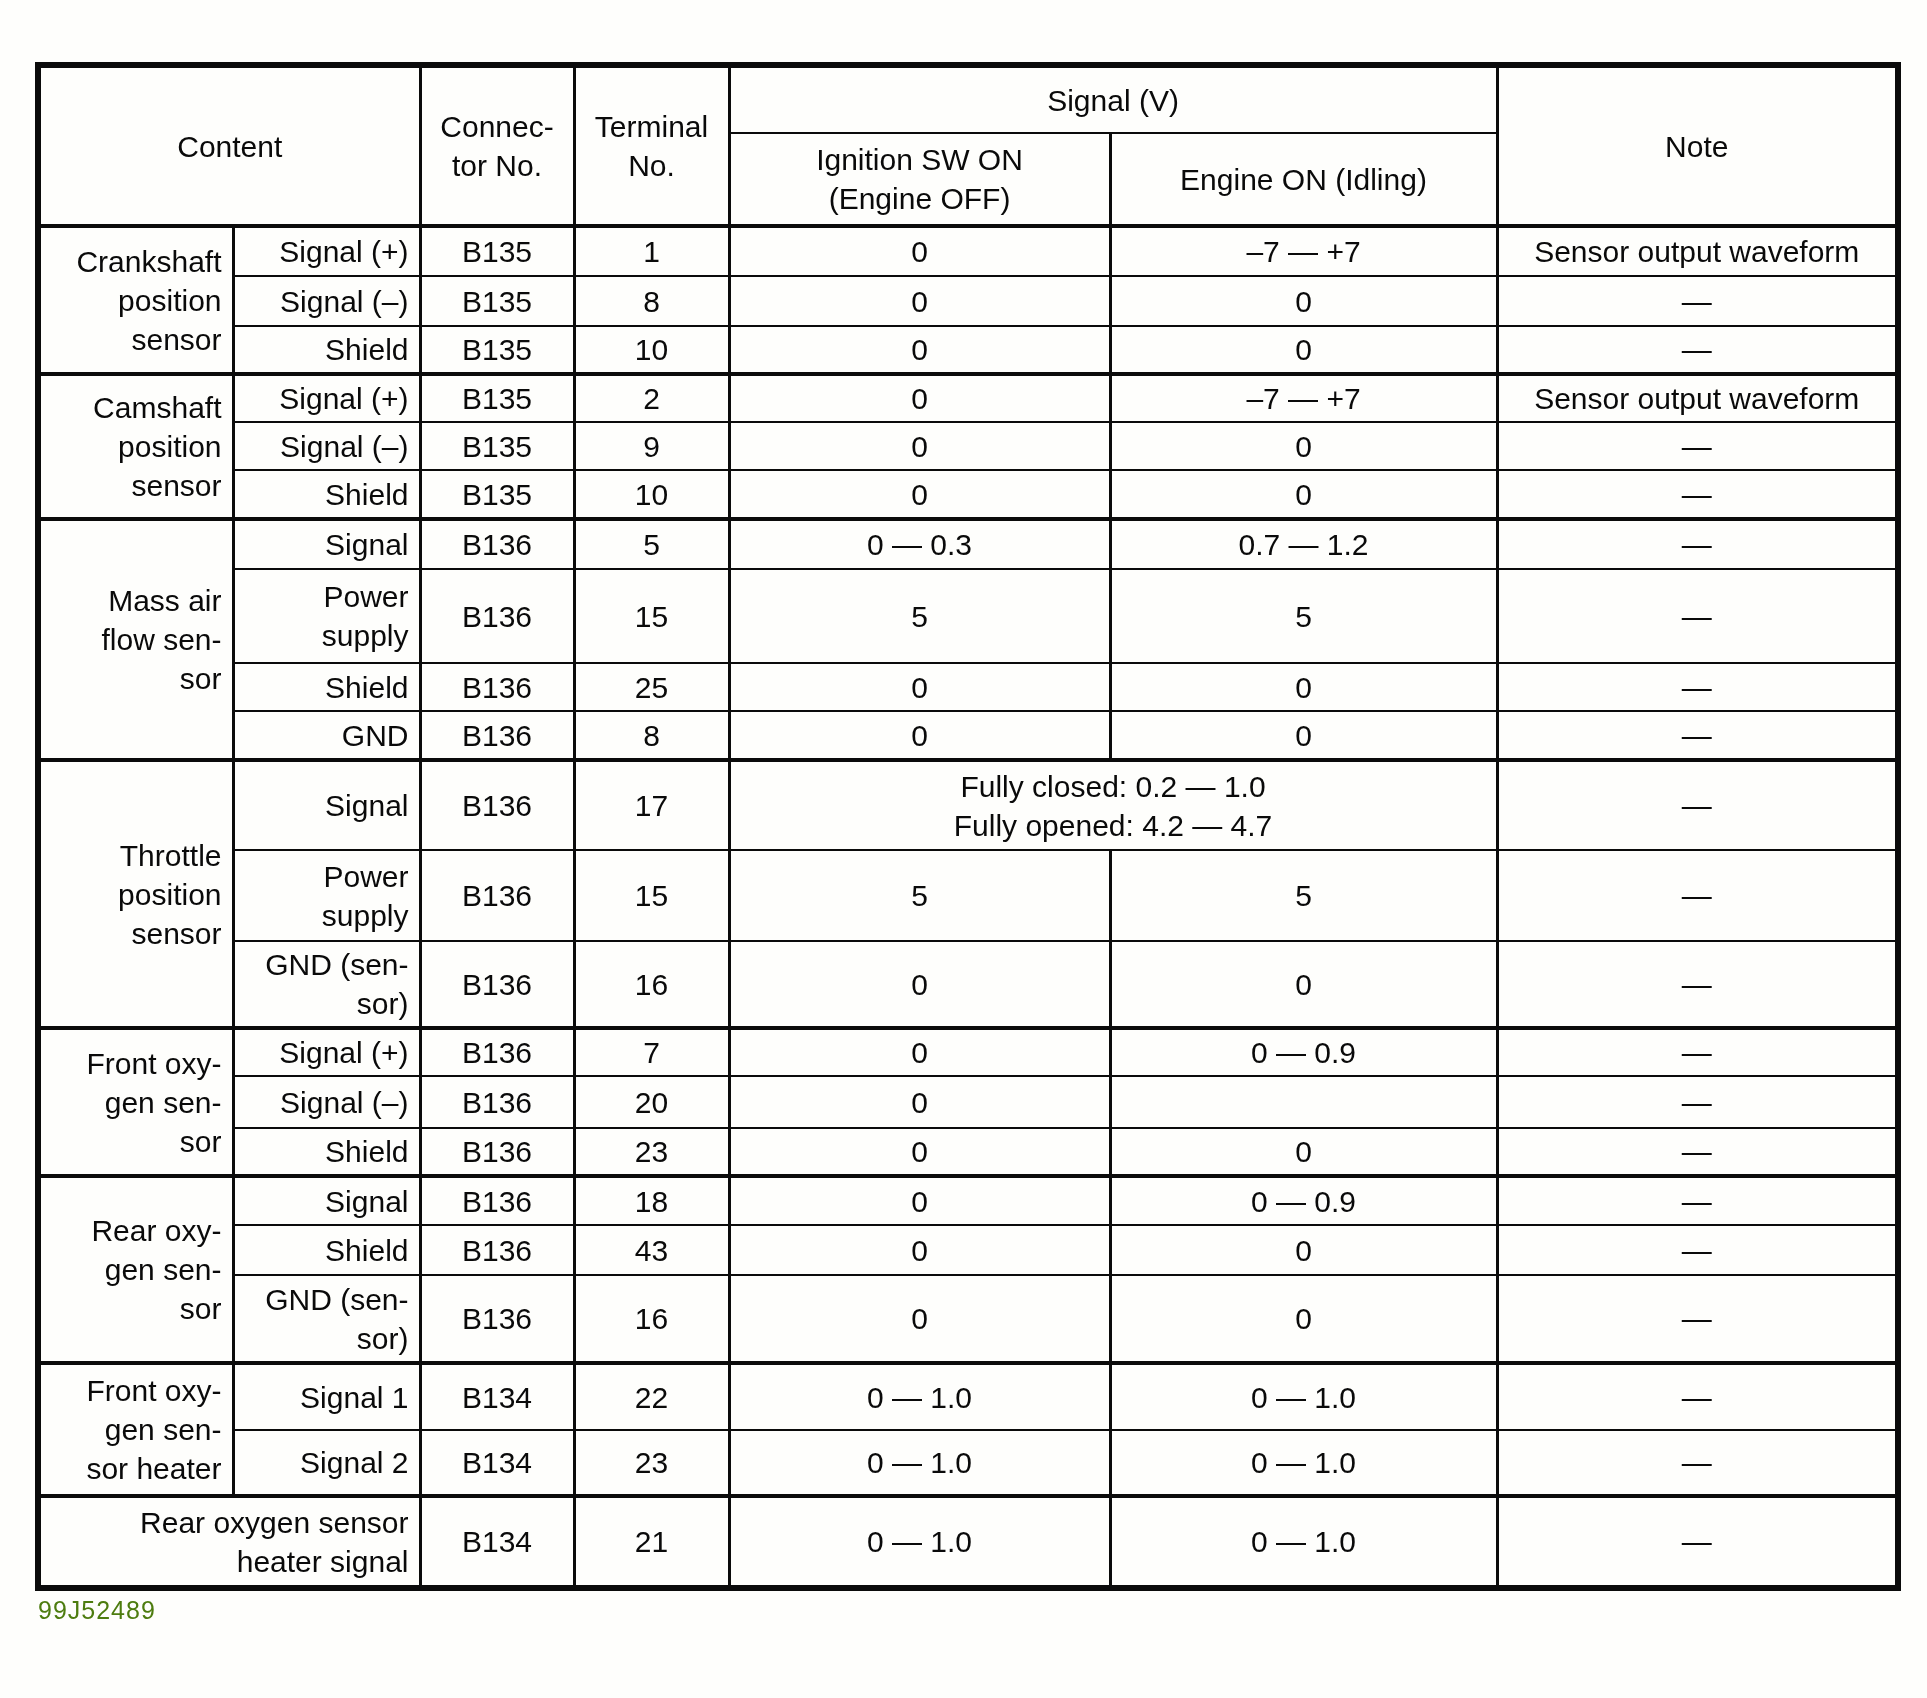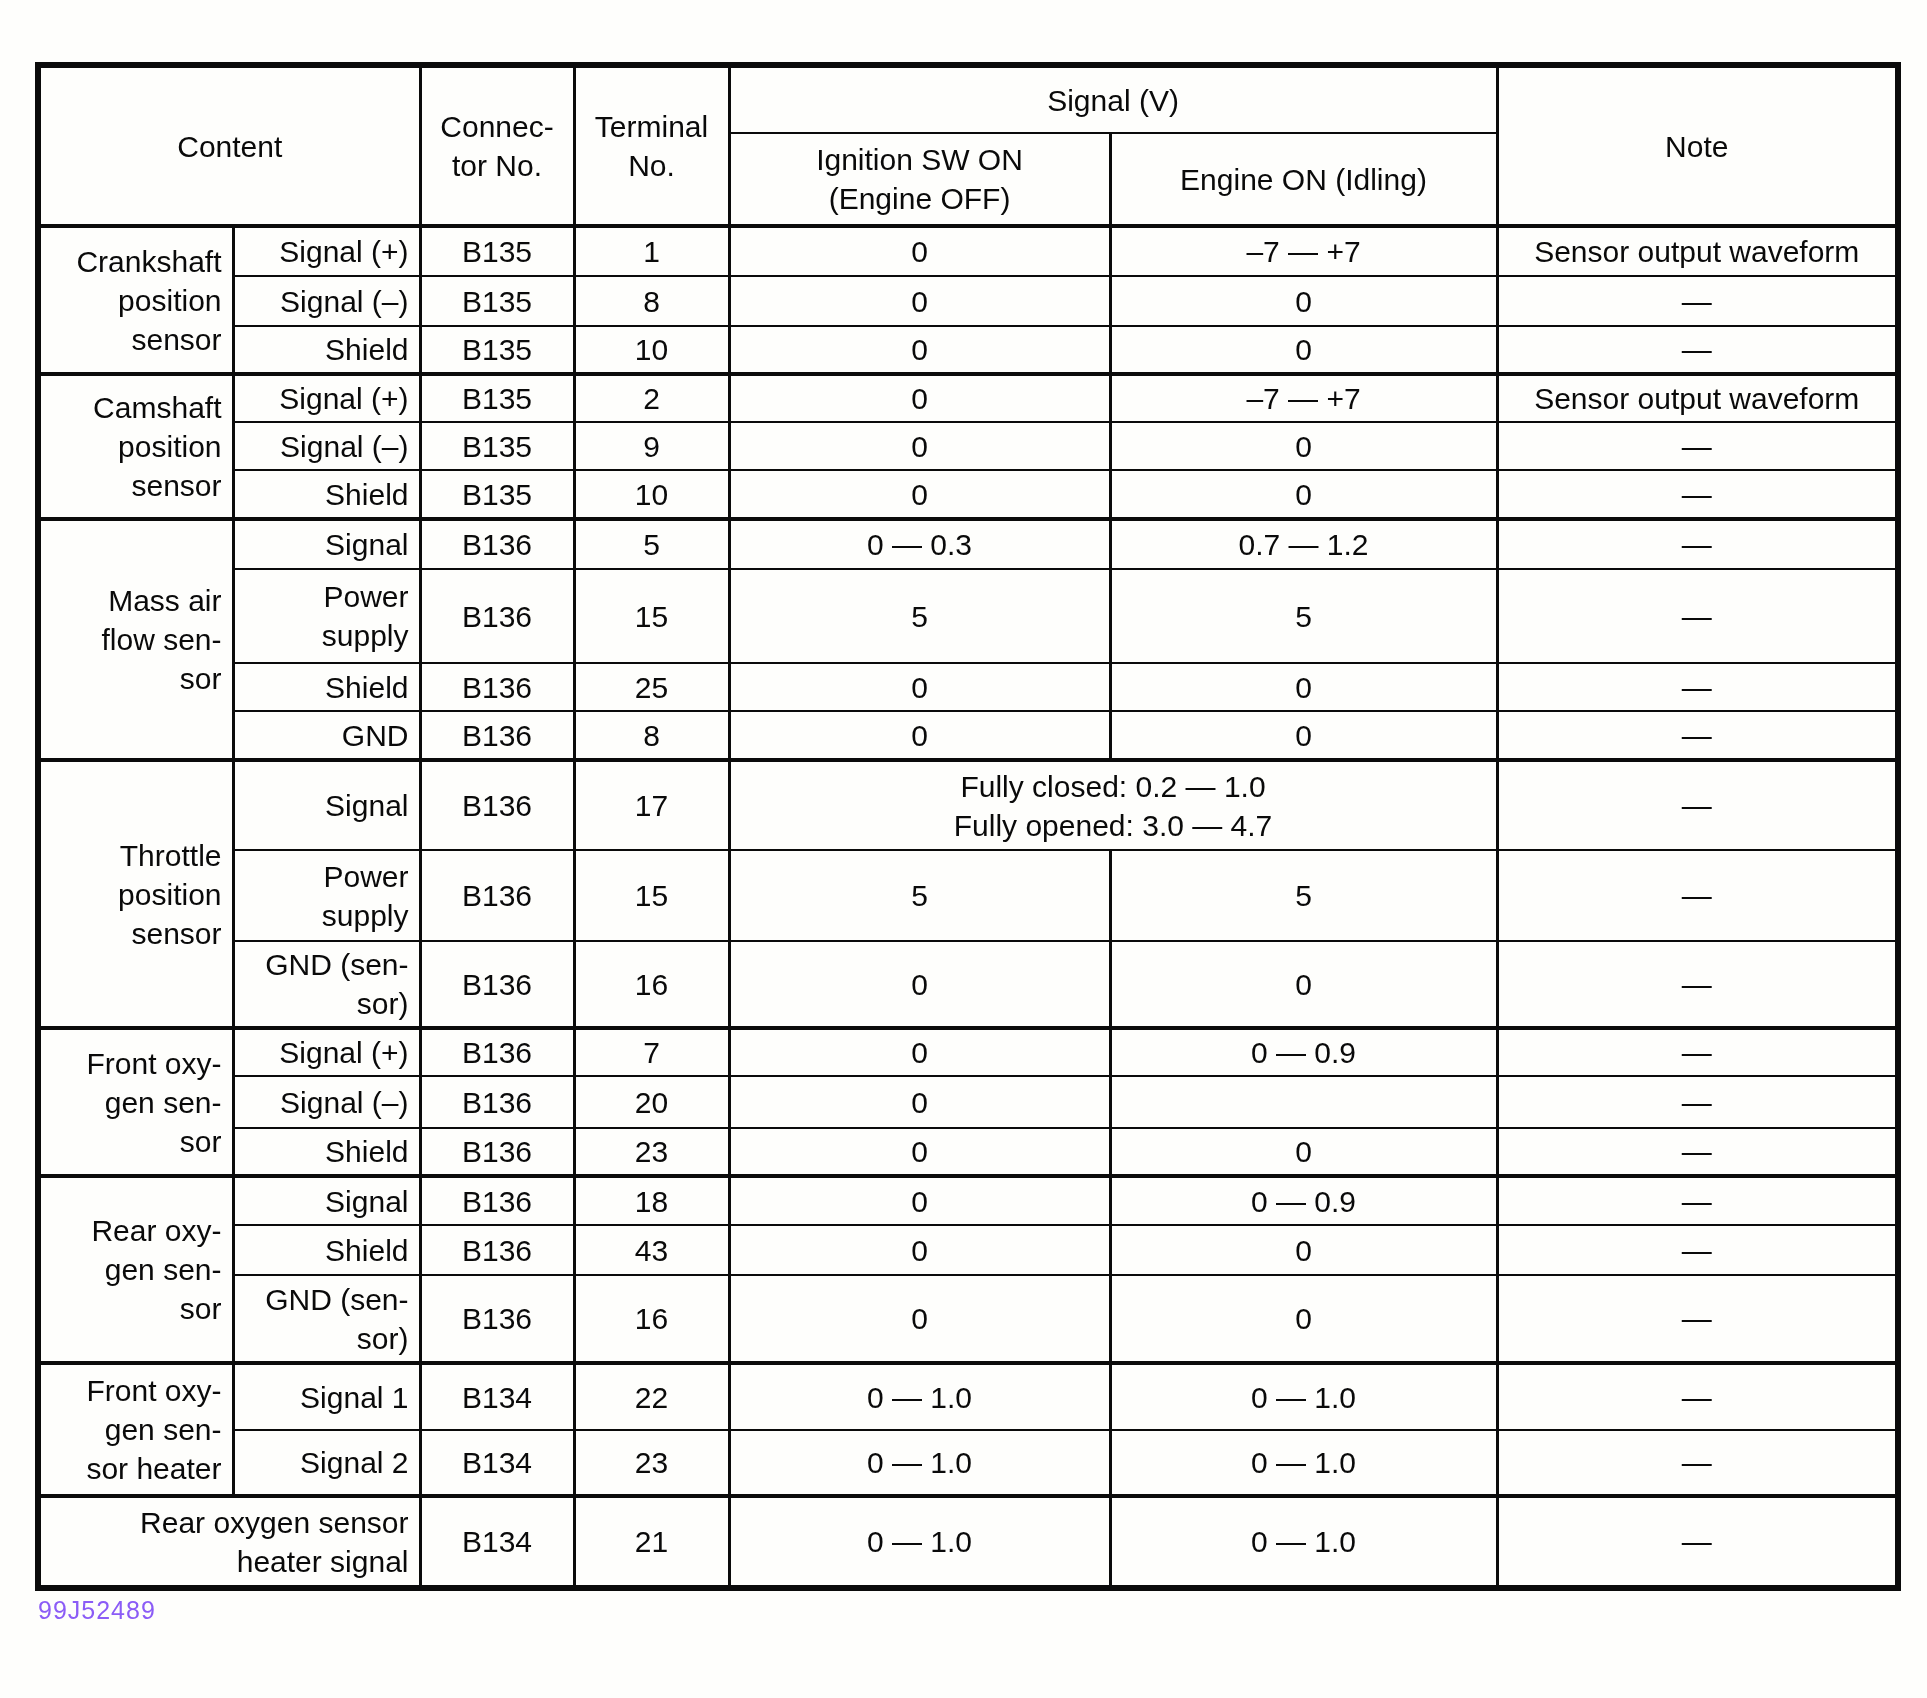--- a/index.html
+++ b/index.html
@@ -42,21 +42,21 @@
   #spec-table tr.gs > th, #spec-table tr.gs > td {
     border-top-width: 4px;
   }
   #spec-table .left {
     text-align: right;
   }
   #figure-code {
     position: absolute;
     left: 38px; top: 1596px;
     font-size: 25px;
-    color: #8b5cf6;
+    color: #4d7c0f;
     letter-spacing: 1px;
   }
 </style>
 </head>
 <body>
 
 <div id="sheet">
 
   <table id="spec-table">
     <colgroup>
@@ -176,21 +176,21 @@
           <td>—</td>
         </tr>
         <tr class="gs" style="height: 90px;">
           <td rowspan="3" class="left">Throttle
 position
 sensor</td>
           <td class="left">Signal</td>
           <td>B136</td>
           <td>17</td>
           <td colspan="2">Fully closed: 0.2 — 1.0
-Fully opened: 3.0 — 4.7</td>
+Fully opened: 4.2 — 4.7</td>
           <td>—</td>
         </tr>
         <tr style="height: 91px;">
           <td class="left">Power
 supply</td>
           <td>B136</td>
           <td>15</td>
           <td>5</td>
           <td>5</td>
           <td>—</td>

